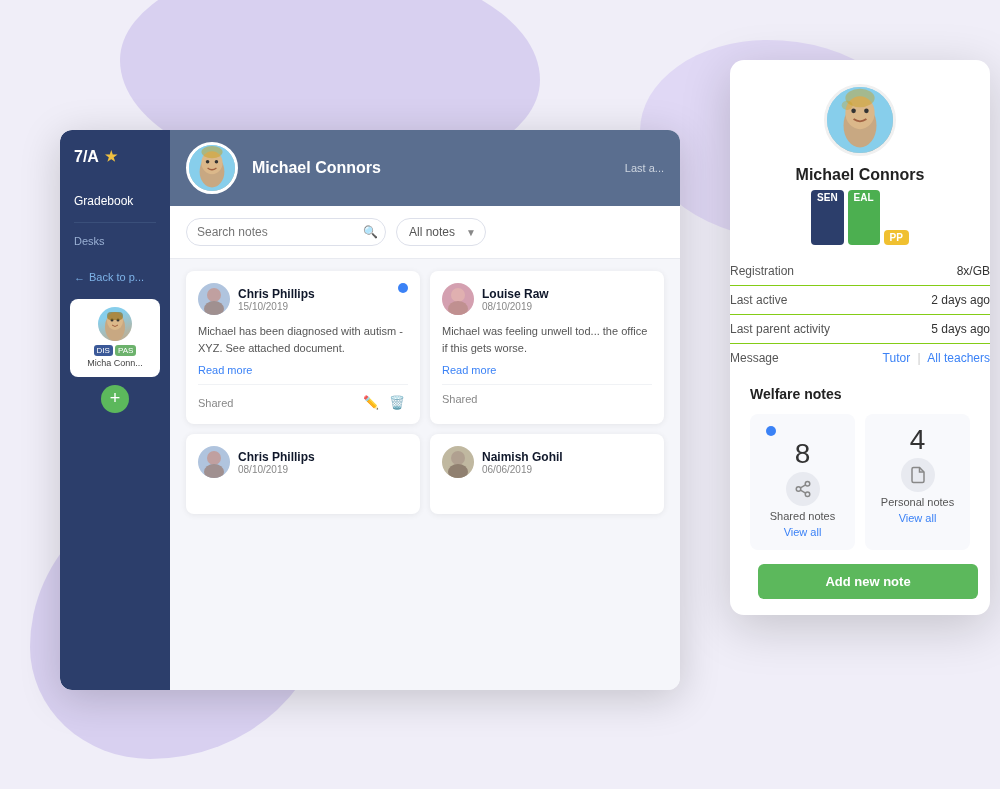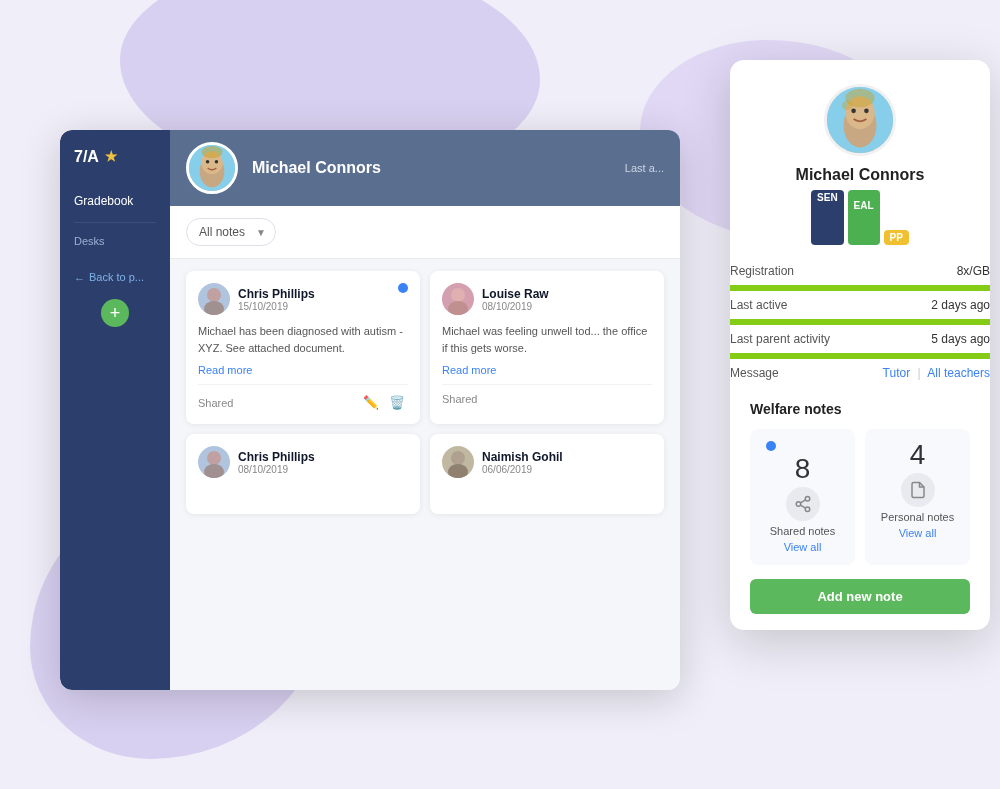--- a/index.html
+++ b/index.html
@@ -332,31 +332,31 @@
       font-size: 16px;
       font-weight: 700;
       color: #222;
       margin-bottom: 6px;
     }
     .popup-badges {
       display: flex;
       gap: 4px;
     }
     .pbadge-sen { background: #2c3e6b; color: #fff; border-radius: 4px; font-size: 10px; padding: 2px 6px; font-weight: 600; }
-    .pbadge-eal { background: #4caf50; color: #fff; border-radius: 4px; font-size: 10px; padding: 10px 6px; font-weight: 600; }
+    .pbadge-eal { background: #4caf50; color: #fff; border-radius: 4px; font-size: 10px; padding: 2px 6px; font-weight: 600; }
     .pbadge-pp { background: #f0c030; color: #fff; border-radius: 4px; font-size: 10px; padding: 2px 6px; font-weight: 600; margin-top: 40px; }
     .popup-info-table {
       width: 100%;
       padding: 0 20px;
       border-collapse: collapse;
     }
     .popup-info-table tr td {
       padding: 7px 0;
       font-size: 12px;
-      border-bottom: 6px solid #84cc16;
+      border-bottom: 1px solid #84cc16;
     }
     .popup-info-table tr:last-child td { border-bottom: none; }
     .info-label { color: #555; }
     .info-value { color: #333; font-weight: 500; text-align: right; }
     .info-link { color: #3b82f6; cursor: pointer; text-align: right; }
     .info-link span { color: #888; margin: 0 4px; }
 
     
     .welfare-section {
       padding: 14px 20px 0;
@@ -414,21 +414,21 @@
     .welfare-view-all {
       font-size: 11px;
       color: #3b82f6;
       cursor: pointer;
       text-align: center;
     }
 
     
     .add-note-btn {
       display: block;
-      margin: 14px 20px 0;
+      margin: 14px 28px 0;
       width: calc(100% - 40px);
       padding: 10px;
       background: #5cb85c;
       color: #fff;
       border: none;
       border-radius: 6px;
       font-size: 13px;
       font-weight: 600;
       cursor: pointer;
       text-align: center;
@@ -454,20 +454,37 @@
     <div class="sidebar-nav">
       <div class="sidebar-nav-item active">Gradebook</div>
       <hr class="divider-h">
       <div class="sidebar-desk-label">Desks</div>
     </div>
     <div class="back-link">
       <span>←</span>
       <span>Back to p...</span>
     </div>
 
+    <div class="sidebar-student-card">
+      <div class="sidebar-student-avatar avatar-boy-bg">
+        <svg viewBox="0 0 34 34" xmlns="http://www.w3.org/2000/svg">
+          <ellipse cx="17" cy="20" rx="10" ry="14" fill="#c8a882"></ellipse>
+          <ellipse cx="17" cy="14" rx="8" ry="9" fill="#dbb88a"></ellipse>
+          <ellipse cx="14" cy="13" rx="1.5" ry="1.5" fill="#333"></ellipse>
+          <ellipse cx="20" cy="13" rx="1.5" ry="1.5" fill="#333"></ellipse>
+          <path d="M14 18 Q17 21 20 18" stroke="#a06040" stroke-width="1" fill="none"></path>
+          <rect x="9" y="5" width="16" height="8" rx="4" fill="#8b6914" opacity="0.6"></rect>
+        </svg>
+      </div>
+      <div class="badge-row">
+        <span class="badge-dis">DIS</span>
+        <span class="badge-pas">PAS</span>
+      </div>
+      <div class="student-name-small">Micha Conn...</div>
+    </div>
 
     <div style="display:flex;justify-content:center;margin-top:8px;">
       <div style="width:28px;height:28px;background:#5cb85c;border-radius:50%;display:flex;align-items:center;justify-content:center;color:#fff;font-size:18px;cursor:pointer;">+</div>
     </div>
   </div>
 
   <div class="main-content">
 
     <div class="profile-header">
       <div class="profile-avatar avatar-boy-bg">
@@ -481,20 +498,24 @@
           <ellipse cx="26" cy="8" rx="12" ry="7" fill="#c8a020" opacity="0.5"></ellipse>
         </svg>
       </div>
       <div class="profile-info">
         <div class="profile-name">Michael Connors</div>
       </div>
       <div class="profile-last">Last a...</div>
     </div>
 
     <div class="search-bar">
+      <div class="search-input-wrap">
+        <input class="search-input" type="text" placeholder="Search notes" style="">
+        <button class="search-btn">🔍</button>
+      </div>
       <div class="filter-select-wrap">
         <select class="filter-select">
           <option>All notes</option>
           <option>Shared</option>
           <option>Personal</option>
         </select>
         <span class="select-arrow">▼</span>
       </div>
     </div>
 

